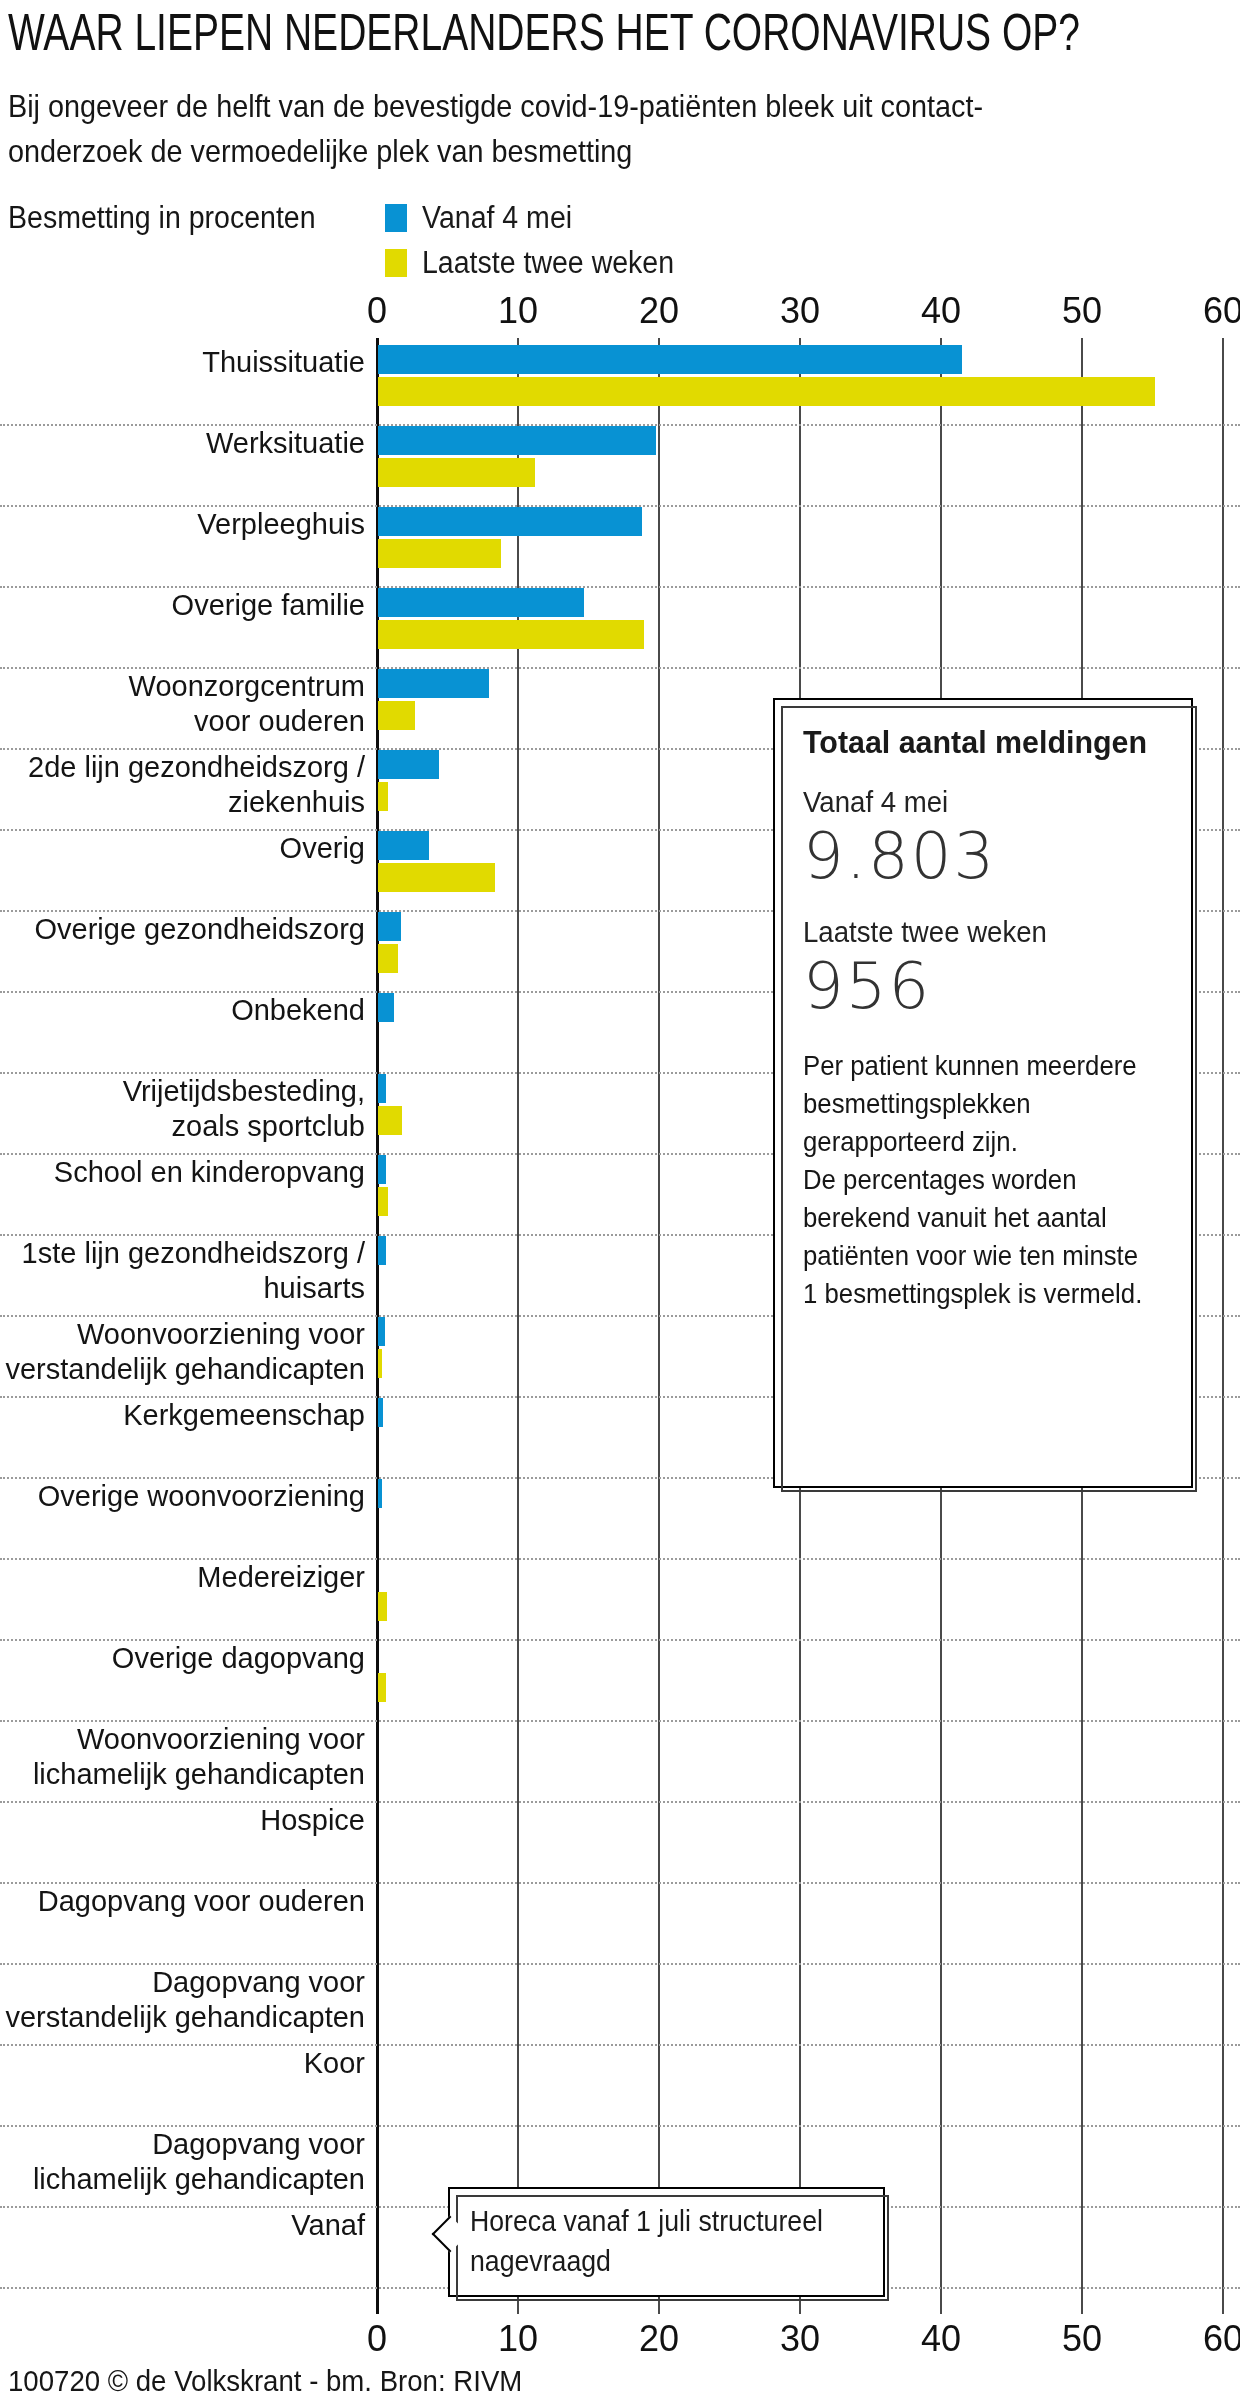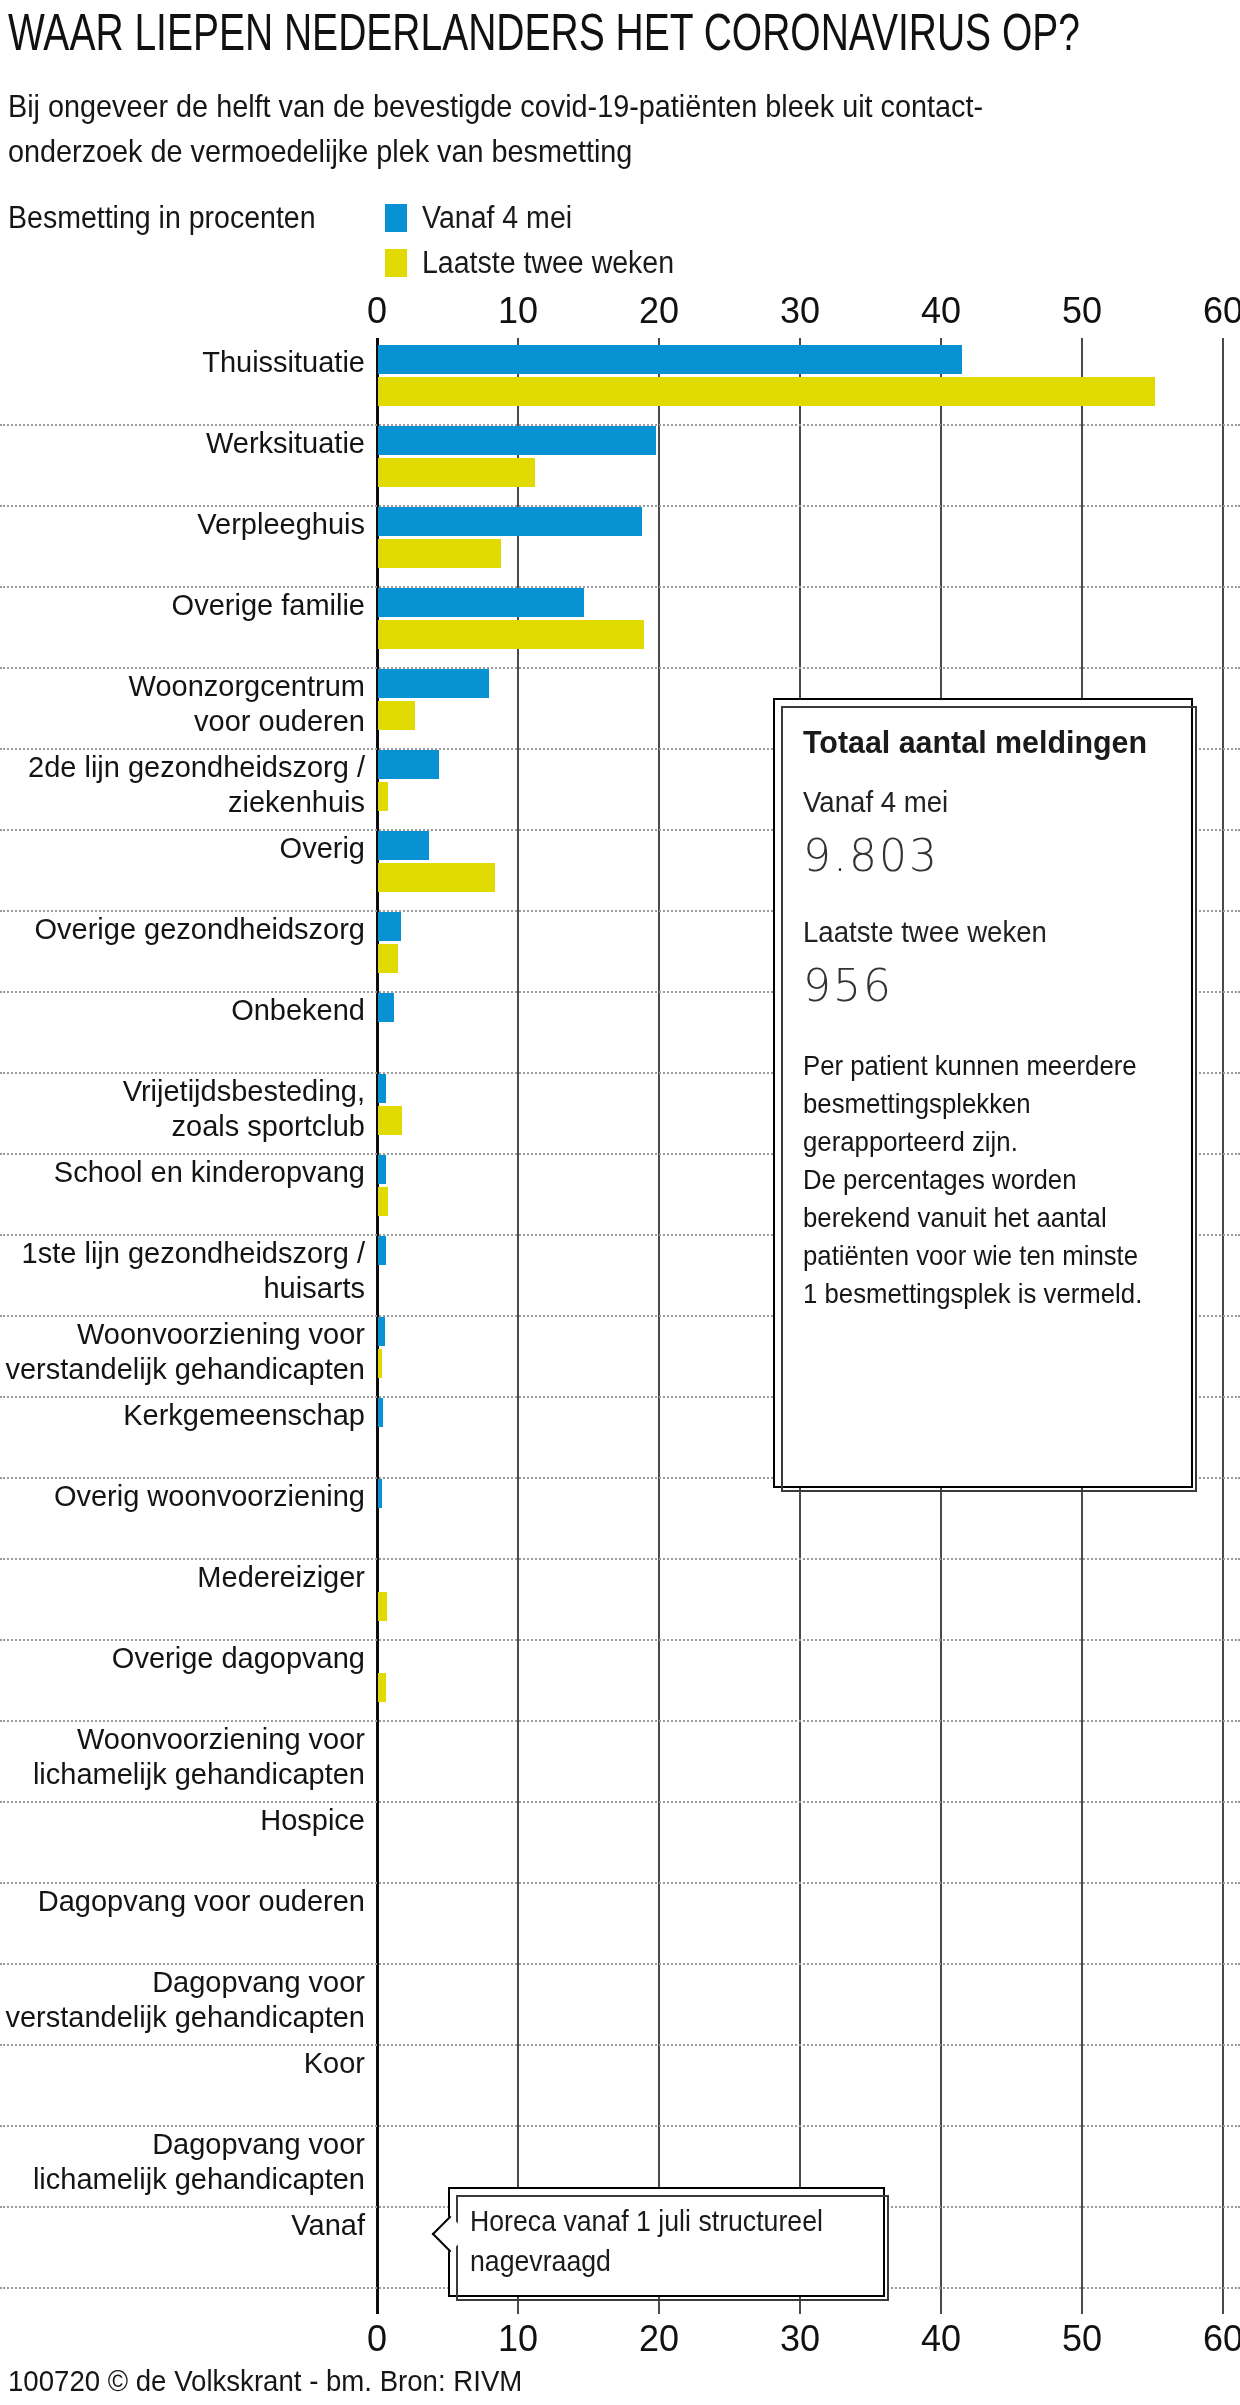--- a/index.html
+++ b/index.html
@@ -44,21 +44,21 @@
   .panel{position:absolute; background:#fff; border:2px solid #000; z-index:5; box-sizing:border-box;}
   .panel::after{
     content:""; position:absolute; left:6px; top:6px; width:100%; height:100%;
     border:2px solid #3a3a3a; box-sizing:border-box; z-index:-1; background:transparent;
   }
   .infobox{left:773px; top:698px; width:420px; height:790px; padding:24px 12px 24px 28px;}
   .infobox .ib-title{font-size:32px; font-weight:700; margin:0 0 24px 0; transform:scaleX(0.95); transform-origin:left top; white-space:pre;}
   .infobox .ib-label{font-size:30px; margin:0; transform:scaleX(0.92); transform-origin:left top; white-space:pre; color:#222;}
   .infobox .ib-value{
     font-family:"DejaVu Sans","Liberation Sans",sans-serif; font-weight:200;
-    font-size:44px; line-height:70px; margin:2px 0 24px 0; color:#333; letter-spacing:2px;
+    font-size:64px; line-height:70px; margin:2px 0 24px 0; color:#333; letter-spacing:2px;
   }
   .infobox .ib-note{
     font-size:28px; line-height:38px; margin-top:26px; white-space:pre;
     transform:scaleX(0.92); transform-origin:left top; color:#161616;
   }
   .callout{left:448px; top:2187px; width:437px; height:110px; padding:12px 10px 12px 20px;}
   .callout .co-text{font-size:29px; line-height:40px; white-space:pre; transform:scaleX(0.92); transform-origin:left top;}
   .callout .pointer{
     position:absolute; left:-13px; top:32px; width:24px; height:24px; background:#fff;
     border-left:2px solid #000; border-bottom:2px solid #000; transform:rotate(45deg);
@@ -203,21 +203,21 @@
         </div>
       </div>
       <div class="row">
         <div class="row-label">Kerkgemeenschap</div>
         <div class="row-bars">
           <div class="bar" style="width: 4.935px; background: rgb(8, 146, 211);"></div>
           <div class="bar" style="width: 0px; background: rgb(225, 218, 0);"></div>
         </div>
       </div>
       <div class="row">
-        <div class="row-label">Overig woonvoorziening</div>
+        <div class="row-label">Overige woonvoorziening</div>
         <div class="row-bars">
           <div class="bar" style="width: 4.23px; background: rgb(8, 146, 211);"></div>
           <div class="bar" style="width: 0px; background: rgb(225, 218, 0);"></div>
         </div>
       </div>
       <div class="row">
         <div class="row-label">Medereiziger</div>
         <div class="row-bars">
           <div class="bar" style="width: 0px; background: rgb(8, 146, 211);"></div>
           <div class="bar" style="width: 9.165px; background: rgb(225, 218, 0);"></div>

